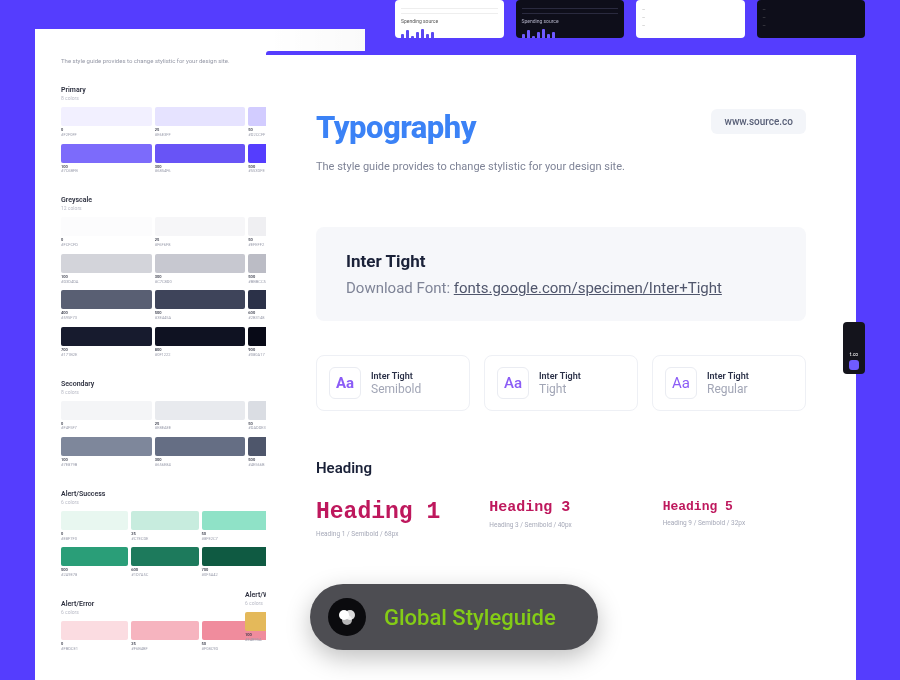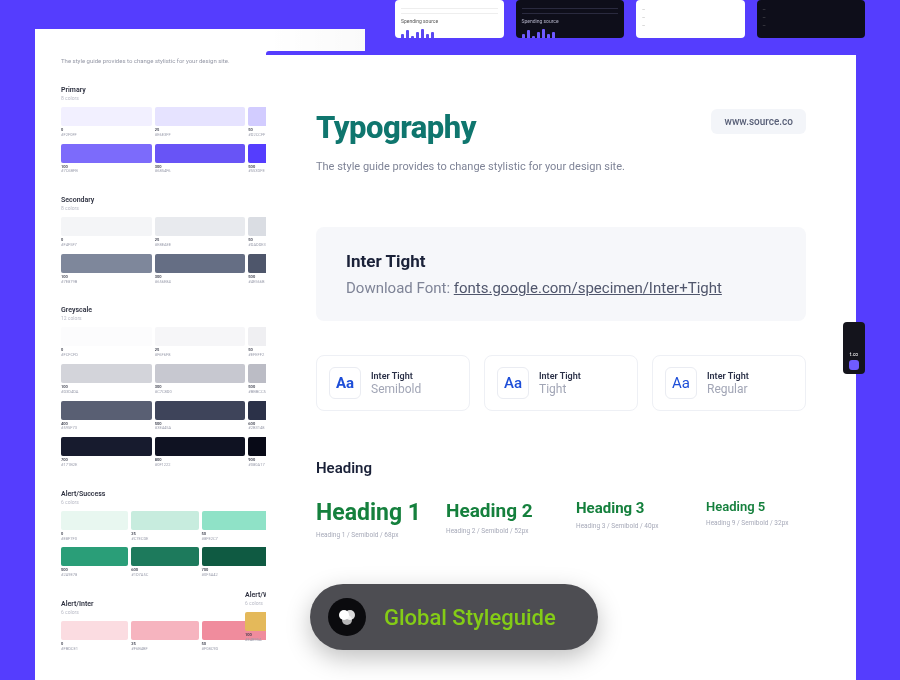--- a/index.html
+++ b/index.html
@@ -29,40 +29,40 @@
   .c-count{font-size:5px;color:#B8BAC5;margin-top:1px;}
   .sw-row{display:flex;gap:3px;margin-top:6px;}
   .sw{flex:1;min-width:0;}
   .sw-block{height:19px;border-radius:2px;}
   .sw-label{font-size:4px;color:#9A9DAC;margin-top:2px;line-height:1.2;}
   .sw-label .n{color:#2E3140;font-weight:500;}
 
   
   .typo-panel{position:absolute;top:51px;left:266px;width:590px;height:629px;background:#fff;border-top:4px solid #553DFE;border-top-left-radius:3px;border-top-right-radius:3px;padding:54px 50px 0;}
   .typo-head{display:flex;justify-content:space-between;align-items:flex-start;}
-  .typo-head h1{font-size:31px;font-weight:800;color:#0f766e;letter-spacing:-0.5px;}
+  .typo-head h1{font-size:31px;font-weight:800;color:#3b82f6;letter-spacing:-0.5px;}
   .url-pill{background:#F3F5F9;border-radius:6px;padding:7px 13px;font-size:10px;color:#596078;font-weight:500;}
   .typo-sub{font-size:11px;color:#7F8497;margin-top:14px;}
   .font-box{background:#F6F7FA;border-radius:8px;padding:24px 30px;margin-top:54px;}
   .font-name{font-size:17px;font-weight:700;color:#1A2138;}
   .font-dl{font-size:15px;color:#7F8497;margin-top:8px;}
   .font-dl a{color:#50566C;text-decoration:underline;}
   .weight-row{display:flex;gap:14px;margin-top:34px;}
   .weight-card{flex:1;display:flex;align-items:center;gap:10px;background:#fff;border:1px solid #EEF0F5;border-radius:8px;padding:11px 12px;}
-  .aa{width:32px;height:32px;background:#fff;border:1px solid #EAECF2;border-radius:6px;display:flex;align-items:center;justify-content:center;font-size:15px;color:#1d4ed8;}
+  .aa{width:32px;height:32px;background:#fff;border:1px solid #EAECF2;border-radius:6px;display:flex;align-items:center;justify-content:center;font-size:15px;color:#8b5cf6;}
   .aa.semi{font-weight:700;}
   .aa.med{font-weight:500;}
   .aa.reg{font-weight:400;}
   .w-meta .wn{font-size:9px;font-weight:600;color:#2B3148;}
   .w-meta .ww{font-size:12px;color:#A2A6B6;margin-top:1px;}
   .heading-sec{margin-top:48px;}
   .heading-sec>h2{font-size:15px;font-weight:600;color:#1A2138;margin-bottom:22px;}
   .h-row{display:flex;gap:30px;align-items:flex-start;}
   .h-col{flex:1;min-width:0;}
-  .h-sample{color:#15803d;font-weight:700;white-space:nowrap;}
+  .h-sample{color:#be185d;font-weight:700;white-space:nowrap;font-family:Liberation Mono, monospace;}
   .h1s{font-size:23px;}
   .h2s{font-size:19px;}
   .h3s{font-size:15px;}
   .h4s{font-size:13px;font-weight:600;}
   .h-meta{font-size:6.5px;color:#A6A9B8;margin-top:5px;}
 
   
   .global-pill{position:absolute;bottom:30px;left:310px;background:#4D4D52;border-radius:999px;padding:14px 42px 14px 18px;display:flex;align-items:center;gap:18px;box-shadow:0 8px 24px rgba(0,0,0,.25);}
   .pill-icon{width:38px;height:38px;border-radius:50%;background:#0B0B0E;display:flex;align-items:center;justify-content:center;}
   .pill-text{font-size:22px;font-weight:500;color:#84cc16;}
@@ -156,20 +156,80 @@
             <div class="sw-block" style="background:#6854F6"></div>
                    <div class="sw-label"><span class="n">300</span><br>#6854F6</div>
           </div>
           <div class="sw">
             <div class="sw-block" style="background:#553DFE"></div>
                    <div class="sw-label"><span class="n">500</span><br>#553DFE</div>
           </div>
         </div>
       </div>
       <div class="c-section">
+        <div class="c-title">Greyscale</div>
+               <div class="c-count">12 colors</div>
+        <div class="sw-row">
+          <div class="sw">
+            <div class="sw-block" style="background:#FCFCFD"></div>
+                   <div class="sw-label"><span class="n">0</span><br>#FCFCFD</div>
+          </div>
+          <div class="sw">
+            <div class="sw-block" style="background:#F6F6F8"></div>
+                   <div class="sw-label"><span class="n">25</span><br>#F6F6F8</div>
+          </div>
+          <div class="sw">
+            <div class="sw-block" style="background:#EFEFF2"></div>
+                   <div class="sw-label"><span class="n">50</span><br>#EFEFF2</div>
+          </div>
+        </div>
+        <div class="sw-row">
+          <div class="sw">
+            <div class="sw-block" style="background:#D3D4DA"></div>
+                   <div class="sw-label"><span class="n">100</span><br>#D3D4DA</div>
+          </div>
+          <div class="sw">
+            <div class="sw-block" style="background:#C7C8D0"></div>
+                   <div class="sw-label"><span class="n">300</span><br>#C7C8D0</div>
+          </div>
+          <div class="sw">
+            <div class="sw-block" style="background:#BBBCC5"></div>
+                   <div class="sw-label"><span class="n">500</span><br>#BBBCC5</div>
+          </div>
+        </div>
+        <div class="sw-row">
+          <div class="sw">
+            <div class="sw-block" style="background:#595F73"></div>
+                   <div class="sw-label"><span class="n">400</span><br>#595F73</div>
+          </div>
+          <div class="sw">
+            <div class="sw-block" style="background:#3E445A"></div>
+                   <div class="sw-label"><span class="n">500</span><br>#3E445A</div>
+          </div>
+          <div class="sw">
+            <div class="sw-block" style="background:#2B3148"></div>
+                   <div class="sw-label"><span class="n">600</span><br>#2B3148</div>
+          </div>
+        </div>
+        <div class="sw-row">
+          <div class="sw">
+            <div class="sw-block" style="background:#171B2E"></div>
+                   <div class="sw-label"><span class="n">700</span><br>#171B2E</div>
+          </div>
+          <div class="sw">
+            <div class="sw-block" style="background:#0F1222"></div>
+                   <div class="sw-label"><span class="n">800</span><br>#0F1222</div>
+          </div>
+          <div class="sw">
+            <div class="sw-block" style="background:#080A17"></div>
+                   <div class="sw-label"><span class="n">900</span><br>#080A17</div>
+          </div>
+        </div>
+      </div>
+      <div class="c-section">
         <div class="c-title">Secondary</div>
                <div class="c-count">8 colors</div>
         <div class="sw-row">
           <div class="sw">
             <div class="sw-block" style="background:#F4F5F7"></div>
                    <div class="sw-label"><span class="n">0</span><br>#F4F5F7</div>
           </div>
           <div class="sw">
             <div class="sw-block" style="background:#E8EAEE"></div>
                    <div class="sw-label"><span class="n">25</span><br>#E8EAEE</div>
@@ -184,80 +244,20 @@
             <div class="sw-block" style="background:#7E879B"></div>
                    <div class="sw-label"><span class="n">100</span><br>#7E879B</div>
           </div>
           <div class="sw">
             <div class="sw-block" style="background:#656E84"></div>
                    <div class="sw-label"><span class="n">300</span><br>#656E84</div>
           </div>
           <div class="sw">
             <div class="sw-block" style="background:#4E566B"></div>
                    <div class="sw-label"><span class="n">500</span><br>#4E566B</div>
-          </div>
-        </div>
-      </div>
-      <div class="c-section">
-        <div class="c-title">Greyscale</div>
-               <div class="c-count">12 colors</div>
-        <div class="sw-row">
-          <div class="sw">
-            <div class="sw-block" style="background:#FCFCFD"></div>
-                   <div class="sw-label"><span class="n">0</span><br>#FCFCFD</div>
-          </div>
-          <div class="sw">
-            <div class="sw-block" style="background:#F6F6F8"></div>
-                   <div class="sw-label"><span class="n">25</span><br>#F6F6F8</div>
-          </div>
-          <div class="sw">
-            <div class="sw-block" style="background:#EFEFF2"></div>
-                   <div class="sw-label"><span class="n">50</span><br>#EFEFF2</div>
-          </div>
-        </div>
-        <div class="sw-row">
-          <div class="sw">
-            <div class="sw-block" style="background:#D3D4DA"></div>
-                   <div class="sw-label"><span class="n">100</span><br>#D3D4DA</div>
-          </div>
-          <div class="sw">
-            <div class="sw-block" style="background:#C7C8D0"></div>
-                   <div class="sw-label"><span class="n">300</span><br>#C7C8D0</div>
-          </div>
-          <div class="sw">
-            <div class="sw-block" style="background:#BBBCC5"></div>
-                   <div class="sw-label"><span class="n">500</span><br>#BBBCC5</div>
-          </div>
-        </div>
-        <div class="sw-row">
-          <div class="sw">
-            <div class="sw-block" style="background:#595F73"></div>
-                   <div class="sw-label"><span class="n">400</span><br>#595F73</div>
-          </div>
-          <div class="sw">
-            <div class="sw-block" style="background:#3E445A"></div>
-                   <div class="sw-label"><span class="n">500</span><br>#3E445A</div>
-          </div>
-          <div class="sw">
-            <div class="sw-block" style="background:#2B3148"></div>
-                   <div class="sw-label"><span class="n">600</span><br>#2B3148</div>
-          </div>
-        </div>
-        <div class="sw-row">
-          <div class="sw">
-            <div class="sw-block" style="background:#171B2E"></div>
-                   <div class="sw-label"><span class="n">700</span><br>#171B2E</div>
-          </div>
-          <div class="sw">
-            <div class="sw-block" style="background:#0F1222"></div>
-                   <div class="sw-label"><span class="n">800</span><br>#0F1222</div>
-          </div>
-          <div class="sw">
-            <div class="sw-block" style="background:#080A17"></div>
-                   <div class="sw-label"><span class="n">900</span><br>#080A17</div>
           </div>
         </div>
       </div>
       <div class="c-section">
         <div class="c-title">Alert/Success</div>
                <div class="c-count">6 colors</div>
         <div class="sw-row">
           <div class="sw">
             <div class="sw-block" style="background:#E8F7F0"></div>
                    <div class="sw-label"><span class="n">0</span><br>#E8F7F0</div>
@@ -302,21 +302,21 @@
             <div class="sw-block" style="background:#E4B95A"></div>
                    <div class="sw-label"><span class="n">100</span><br>#E4B95A</div>
           </div>
           <div class="sw">
             <div class="sw-block" style="background:#D5A63F"></div>
                    <div class="sw-label"><span class="n">300</span><br>#D5A63F</div>
           </div>
         </div>
       </div>
       <div class="c-section">
-        <div class="c-title">Alert/Inter</div>
+        <div class="c-title">Alert/Error</div>
                <div class="c-count">6 colors</div>
         <div class="sw-row">
           <div class="sw">
             <div class="sw-block" style="background:#FBDCE1"></div>
                    <div class="sw-label"><span class="n">0</span><br>#FBDCE1</div>
           </div>
           <div class="sw">
             <div class="sw-block" style="background:#F6B4BF"></div>
                    <div class="sw-label"><span class="n">25</span><br>#F6B4BF</div>
           </div>
@@ -371,24 +371,20 @@
         </div>
       </div>
     </div>
 
   <div class="heading-sec">
     <h2>Heading</h2>
     <div class="h-row" id="h-row">
         <div class="h-col">
           <div class="h-sample h1s">Heading 1</div>
                <div class="h-meta">Heading 1 / Semibold / 68px</div>
-        </div>
-        <div class="h-col">
-          <div class="h-sample h2s">Heading 2</div>
-               <div class="h-meta">Heading 2 / Semibold / 52px</div>
         </div>
         <div class="h-col">
           <div class="h-sample h3s">Heading 3</div>
                <div class="h-meta">Heading 3 / Semibold / 40px</div>
         </div>
         <div class="h-col">
           <div class="h-sample h4s">Heading 5</div>
                <div class="h-meta">Heading 9 / Semibold / 32px</div>
         </div>
       </div>

